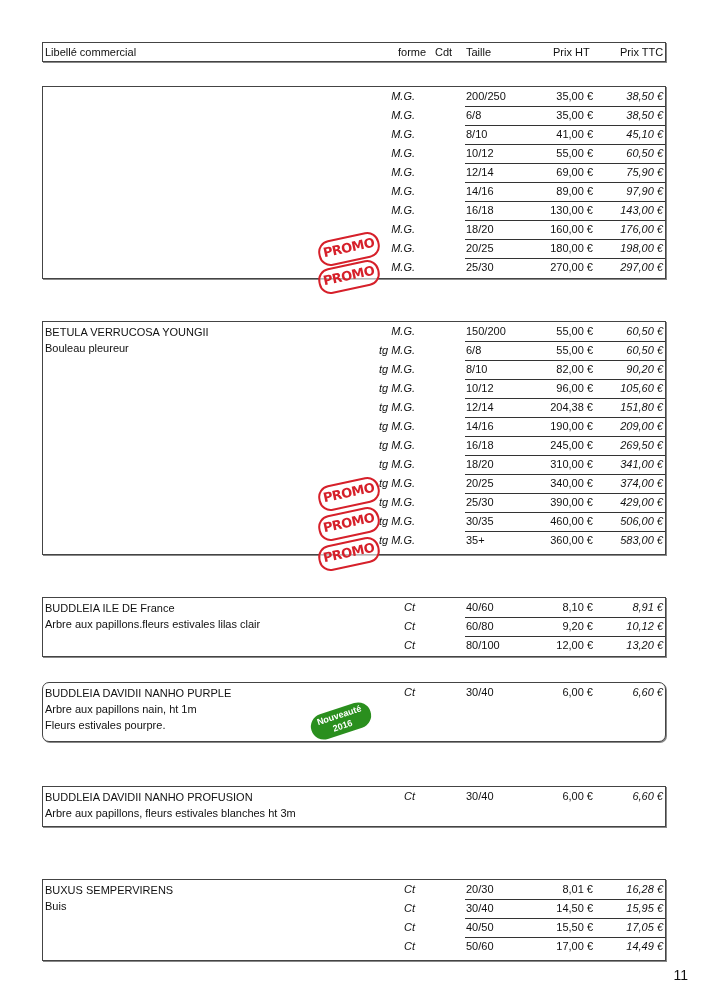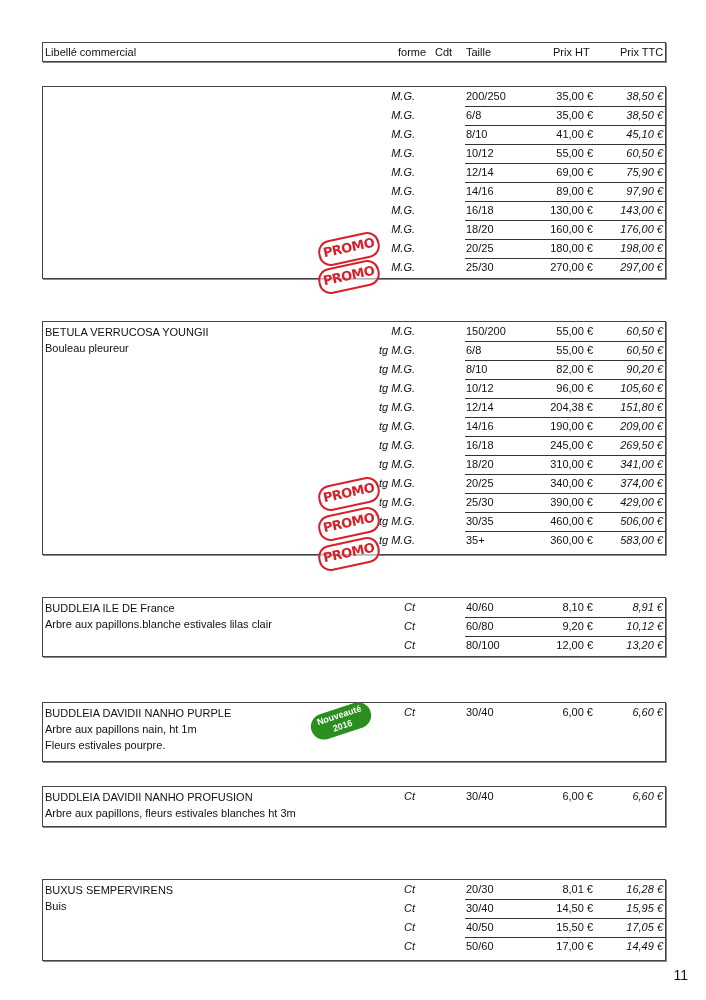--- a/index.html
+++ b/index.html
@@ -195,21 +195,21 @@
       <div class="row" style="top: 209px;">
         <span class="forme">tg M.G.</span>
         <span class="taille">35+</span>
         <span class="prixht">360,00 €</span>
         <span class="prixttc">583,00 €</span>
       </div>
     </div>
     <div class="box" style="top: 597px; height: 58px;">
       <div class="block-title">
         <div>BUDDLEIA ILE DE France</div>
-        <div>Arbre aux papillons.blanche estivales lilas clair</div>
+        <div>Arbre aux papillons.fleurs estivales lilas clair</div>
       </div>
       <div class="row" style="top: 0px;">
         <span class="forme">Ct</span>
         <span class="taille">40/60</span>
         <span class="prixht">8,10 €</span>
         <span class="prixttc">8,91 €</span>
       </div>
       <div class="sep" style="top: 19px;"></div>
       <div class="row" style="top: 19px;">
         <span class="forme">Ct</span>
@@ -218,21 +218,21 @@
         <span class="prixttc">10,12 €</span>
       </div>
       <div class="sep" style="top: 38px;"></div>
       <div class="row" style="top: 38px;">
         <span class="forme">Ct</span>
         <span class="taille">80/100</span>
         <span class="prixht">12,00 €</span>
         <span class="prixttc">13,20 €</span>
       </div>
     </div>
-    <div class="box" style="top: 702px; height: 58px;">
+    <div class="box" style="top: 682px; height: 58px; border-radius: 7px;">
       <div class="block-title">
         <div>BUDDLEIA DAVIDII NANHO PURPLE</div>
         <div>Arbre aux papillons nain, ht 1m</div>
         <div>Fleurs estivales pourpre.</div>
       </div>
       <div class="row" style="top: 0px;">
         <span class="forme">Ct</span>
         <span class="taille">30/40</span>
         <span class="prixht">6,00 €</span>
         <span class="prixttc">6,60 €</span>

